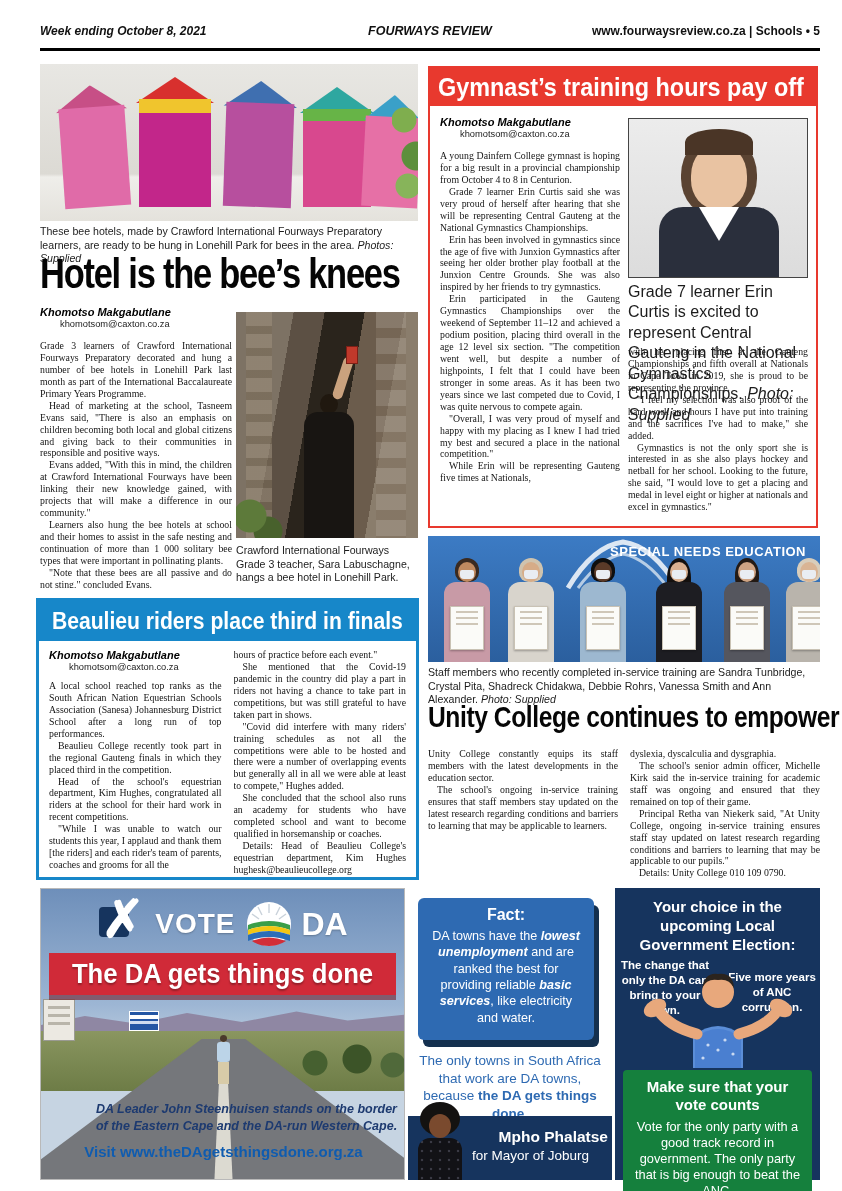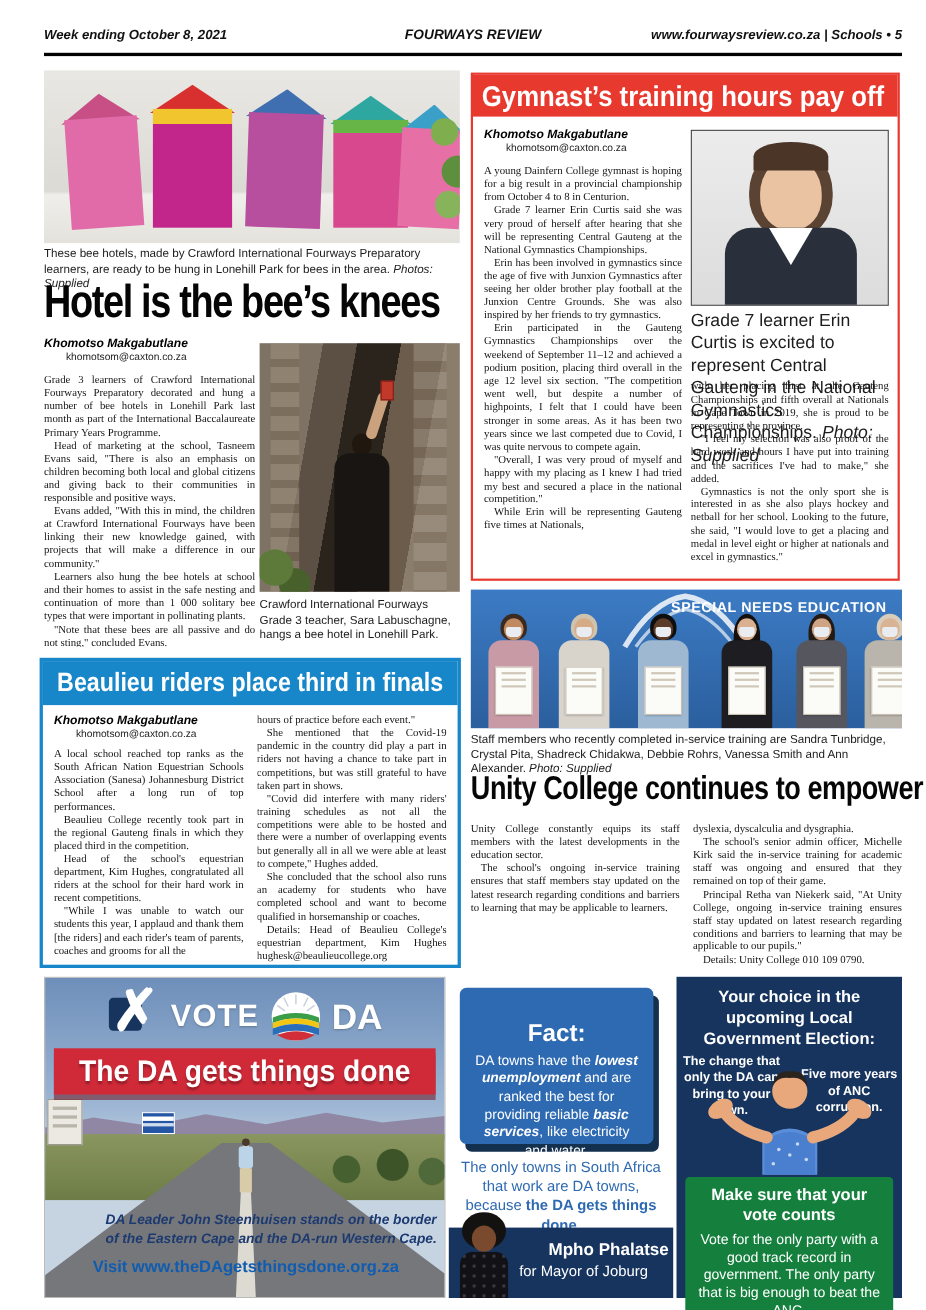--- a/index.html
+++ b/index.html
@@ -29,21 +29,21 @@
   .house .roof{position:absolute;left:0;top:0;width:100%;height:26px;clip-path:polygon(0 100%,50% 0,100% 100%);}
   .house .bodyb{position:absolute;left:4%;top:22px;width:92%;bottom:0;}
   .dots{background-image:radial-gradient(circle at 6px 6px,#3a2430 2.6px,transparent 3px);background-size:14px 13px;}
 </style>
 </head>
 <body>
 
 <div class="abs" style="left:40px;top:24px;width:780px;border-bottom:3px solid #000;padding-bottom:6px;">
   <span class="abs" style="left:0;top:0;font-weight:bold;font-style:italic;font-size:12px;">Week ending October 8, 2021</span>
   <span class="abs" style="left:0;right:0;top:0;text-align:center;font-weight:bold;font-style:italic;font-size:12.5px;">FOURWAYS REVIEW</span>
-  <span class="abs" style="right:0;top:0;font-weight:bold;font-style:italic;font-size:12px;">www.fourwaysreview.co.za | Schools • 5</span>
+  <span class="abs" style="right:0;top:0;font-weight:bold;font-size:12px;">www.fourwaysreview.co.za | Schools • 5</span>
   <span style="visibility:hidden;font-size:12px;">.</span>
 </div>
 
 <div class="abs" style="left:40px;top:64px;width:378px;height:157px;overflow:hidden;background:linear-gradient(#e8e7e3,#dcdad4 70%,#efeeea 72%,#e4e2dc);">
   <div class="house" style="left:18px;width:72px;height:122px;transform:rotate(-4deg);">
     <div class="roof" style="background:#c74f86;"></div>
       <div class="bodyb dots" style="background:#e06ba8;"></div>
   </div>
   <div class="house" style="left:96px;width:78px;height:130px;">
     <div class="roof" style="background:#d8302e;"></div>
@@ -300,21 +300,21 @@
 
     <div class="abs" style="left:0;top:212px;width:365px;text-align:center;color:#1d3a70;font-weight:bold;font-style:italic;font-size:12.5px;line-height:1.35;padding-left:23px;">
       <div>DA Leader John Steenhuisen stands on the border</div>
       <div>of the Eastern Cape and the DA-run Western Cape.</div>
     </div>
     <div class="abs" style="left:0;top:254px;width:365px;text-align:center;color:#0f5cb0;font-weight:bold;font-size:15px;">Visit www.theDAgetsthingsdone.org.za</div>
   </div>
 
   <div class="abs" style="left:368px;top:0;width:204px;height:292px;background:#fff;">
     <div class="abs" style="left:10px;top:10px;width:176px;height:142px;background:#2e6ab2;border-radius:6px;box-shadow:5px 7px 0 #14304f;color:#fff;text-align:center;padding:8px 10px;box-sizing:border-box;">
-      <div style="font-weight:bold;font-size:22px;margin-bottom:4px;margin-top:20px;">Fact:</div>
+      <div style="font-weight:bold;font-size:16px;margin-bottom:4px;">Fact:</div>
       <div style="font-size:12.6px;line-height:1.3;">
         <span>DA towns have the </span><span style="font-weight:bold;font-style:italic;">lowest unemployment</span><span> and are ranked the best for providing reliable </span><span style="font-weight:bold;font-style:italic;">basic services</span><span>, like electricity and water.</span>
       </div>
     </div>
     <div class="abs" style="left:8px;top:164px;width:188px;text-align:center;color:#2e6ab2;font-size:13.5px;line-height:1.3;">
       <span>The only towns in South Africa that work are DA towns, because </span><span style="font-weight:bold;">the DA gets things done</span><span>.</span>
     </div>
     <div class="abs" style="left:0;bottom:0;width:204px;height:64px;background:#16345e;">
       <div class="abs" style="left:4px;bottom:0;width:56px;height:78px;">
         <div class="abs" style="left:8px;top:0;width:40px;height:34px;border-radius:50%;background:#141210;"></div>

